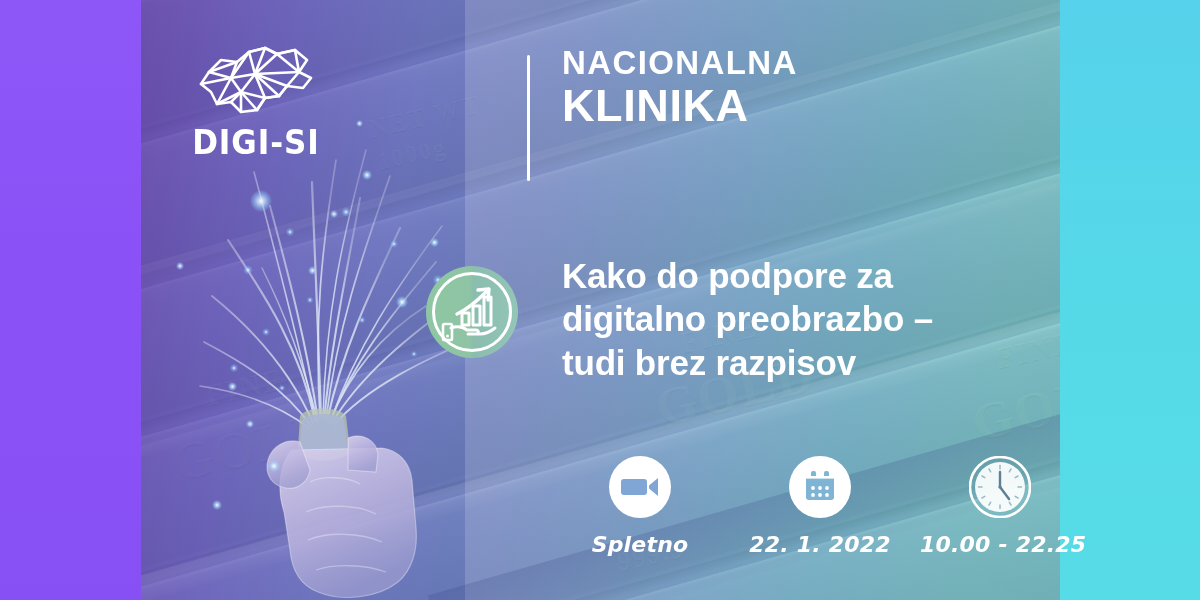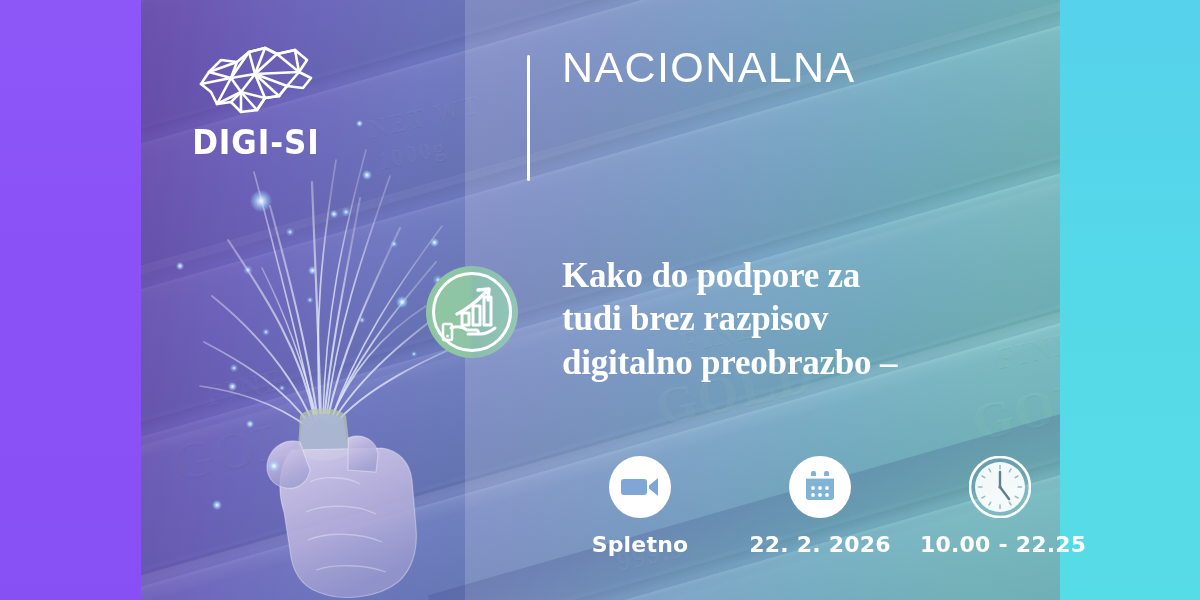--- a/index.html
+++ b/index.html
@@ -208,22 +208,22 @@
     background: #ffffff;
     border-radius: 2px;
   }
   .title-block {
     position: absolute;
     left: 562px; top: 46px;
     color: #ffffff;
     line-height: 1.02;
   }
   .title-line1 {
-    font-size: 43px;
-    font-weight: 400;
+    font-size: 33px;
+    font-weight: 700;
     letter-spacing: 1.4px;
     font-family: "Liberation Sans", sans-serif;
   }
   .title-line2, .title-line3 {
     font-size: 45px;
     font-weight: 700;
     letter-spacing: 0.6px;
     font-family: "Liberation Sans", sans-serif;
   }
   .title-line2 { margin-top: 3px; }
@@ -235,35 +235,36 @@
     left: 424px; top: 264px;
     width: 96px; height: 96px;
   }
 
   
   .headline {
     position: absolute;
     left: 562px; top: 254px;
     width: 470px;
     color: #ffffff;
-    font-family: Liberation Serif, serif;
+    font-family: Liberation Sans, sans-serif;
     font-weight: 700;
     font-size: 35px;
     line-height: 1.24;
     letter-spacing: -0.2px;
   }
 
   
   .info-row {
     position: absolute;
     left: 560px; top: 456px;
     width: 520px;
     display: flex;
     justify-content: space-between;
     align-items: flex-start;
+    font-style: italic;
   }
   .info-item {
     width: 160px;
     text-align: center;
     color: #ffffff;
   }
   .info-icon {
     width: 62px; height: 62px;
     margin: 0 auto 14px auto;
     display: block;
@@ -456,20 +457,21 @@
           <path d="M40,64 L50,54"></path>
           <path d="M66,72 L74,60"></path>
         </g>
       </svg>
       <div class="logo-word">DIGI-SI</div>
     </div>
 
     <div class="title-rule"></div>
     <div class="title-block">
       <div class="title-line1">NACIONALNA</div>
+      <div class="title-line3">KLINIKA</div>
     </div>
 
     <svg class="badge" viewBox="0 0 96 96">
       <defs>
         <linearGradient id="badgeFill" x1="0" y1="0" x2="1" y2="0">
           <stop offset="0%" stop-color="#8FC6A2"></stop>
           <stop offset="48%" stop-color="#8EC4A4"></stop>
           <stop offset="52%" stop-color="#8BBDAE"></stop>
           <stop offset="100%" stop-color="#93C6B6"></stop>
         </linearGradient>
@@ -487,22 +489,22 @@
       <path d="M54,26 L65,25 L64,36" fill="none" stroke="#ffffff" stroke-width="3.4" stroke-linecap="round" stroke-linejoin="round"></path>
 
       <path d="M27,64 C33,62 39,63 43,66 L52,66 C55,66 55,70 52,70 L44,70
                L56,70 C62,70 66,68 71,64" fill="none" stroke="#ffffff" stroke-width="3" stroke-linecap="round" stroke-linejoin="round"></path>
       <rect x="19" y="60" width="9" height="16" rx="1.6" fill="none" stroke="#ffffff" stroke-width="2.6"></rect>
       <circle cx="23.5" cy="72" r="1.5" fill="#ffffff"></circle>
     </svg>
 
     <div class="headline">
       <div>Kako do podpore za</div>
+      <div>digitalno preobrazbo –</div>
       <div>tudi brez razpisov</div>
-      <div>digitalno preobrazbo –</div>
     </div>
 
     <div class="info-row">
 
       <div class="info-item">
         <svg class="info-icon" viewBox="0 0 62 62">
           <circle cx="31" cy="31" r="31" fill="#ffffff"></circle>
           <path d="M15,23 h20 a3,3 0 0 1 3,3 v10 a3,3 0 0 1 -3,3 h-20 a3,3 0 0 1 -3,-3 v-10 a3,3 0 0 1 3,-3 Z
                    M49,22 l-9,7.5 v3 l9,7.5 Z" fill="#7FA6D4" fill-rule="evenodd"></path>
         </svg>
@@ -521,21 +523,21 @@
           <g fill="#ffffff">
             <rect x="17" y="20" width="28" height="2.6"></rect>
             <circle cx="24" cy="32" r="1.9"></circle>
             <circle cx="31" cy="32" r="1.9"></circle>
             <circle cx="38" cy="32" r="1.9"></circle>
             <circle cx="24" cy="39" r="1.9"></circle>
             <circle cx="31" cy="39" r="1.9"></circle>
             <circle cx="38" cy="39" r="1.9"></circle>
           </g>
         </svg>
-        <div class="info-label">22. 2. 2026</div>
+        <div class="info-label">22. 1. 2022</div>
       </div>
 
       <div class="info-item">
         <svg class="info-icon" viewBox="0 0 62 62">
           <circle cx="31" cy="31" r="30" fill="none" stroke="#ffffff" stroke-width="2.6"></circle>
           <circle cx="31" cy="31" r="25" fill="#ffffff" opacity="0.92"></circle>
           <g stroke="#9BB9C9" stroke-width="1.5" stroke-linecap="round">
             <line x1="31" y1="9.5" x2="31" y2="13"></line>
             <line x1="31" y1="49" x2="31" y2="52.5"></line>
             <line x1="9.5" y1="31" x2="13" y2="31"></line>

